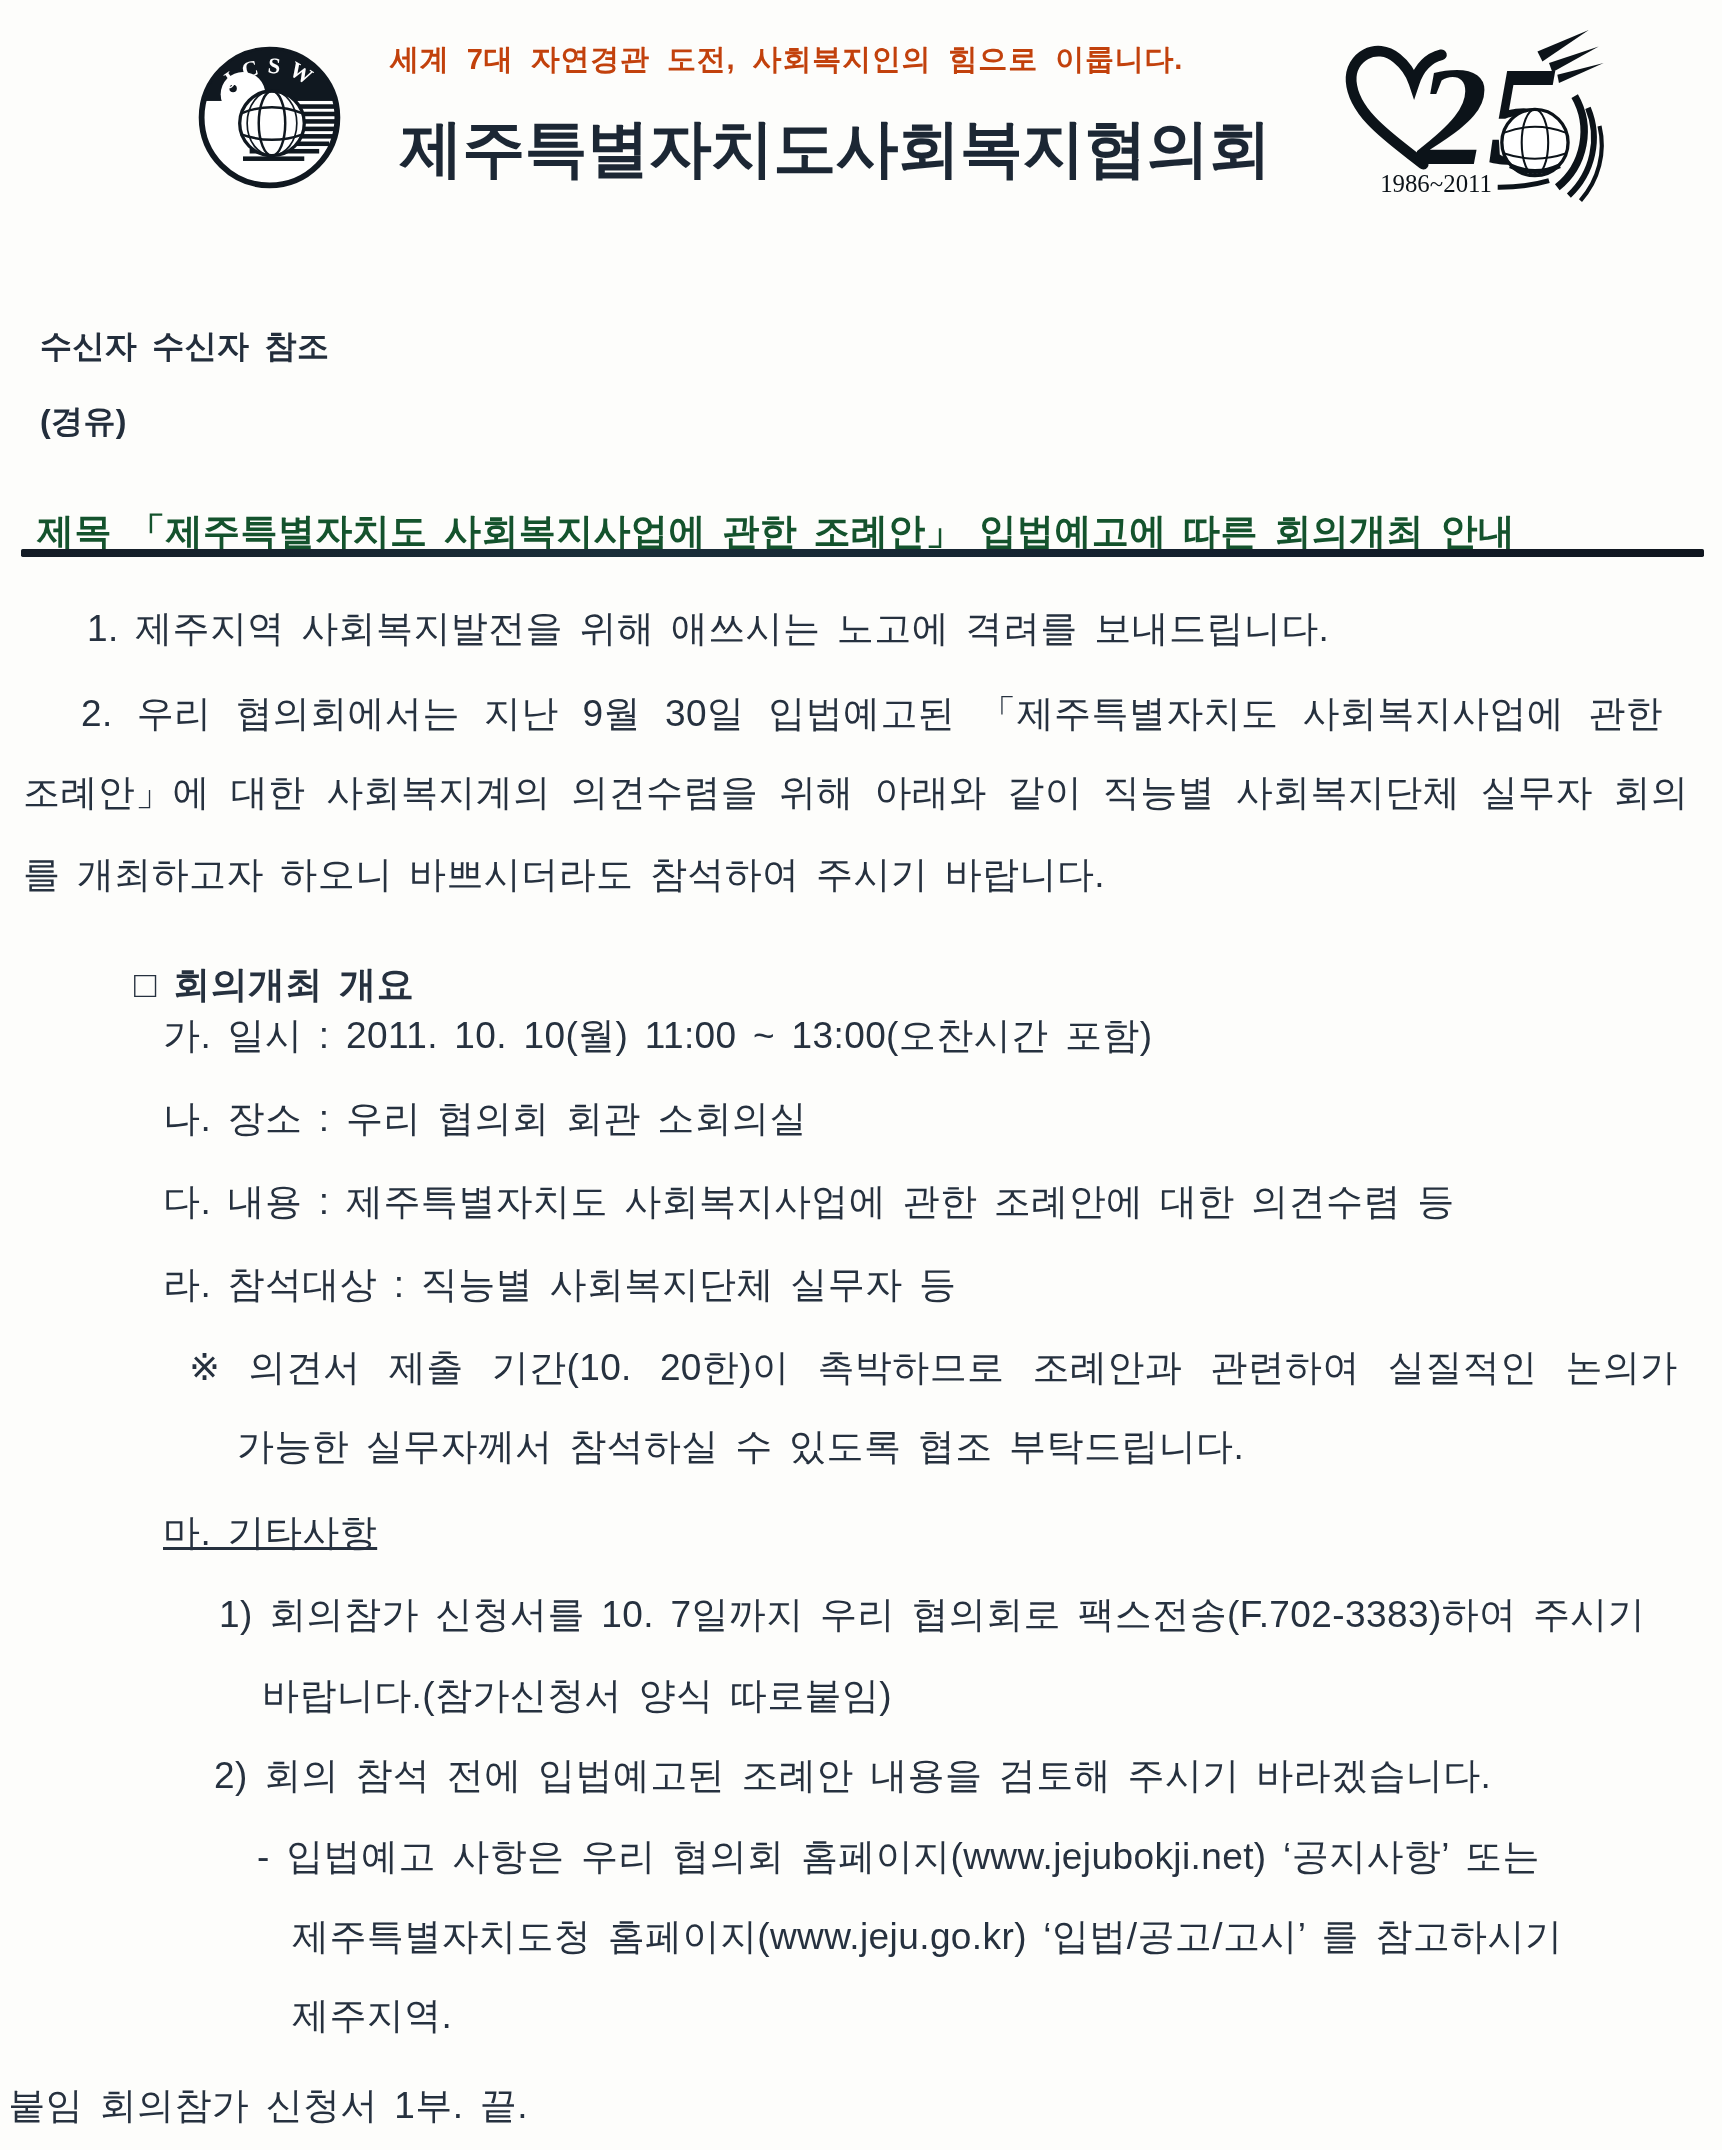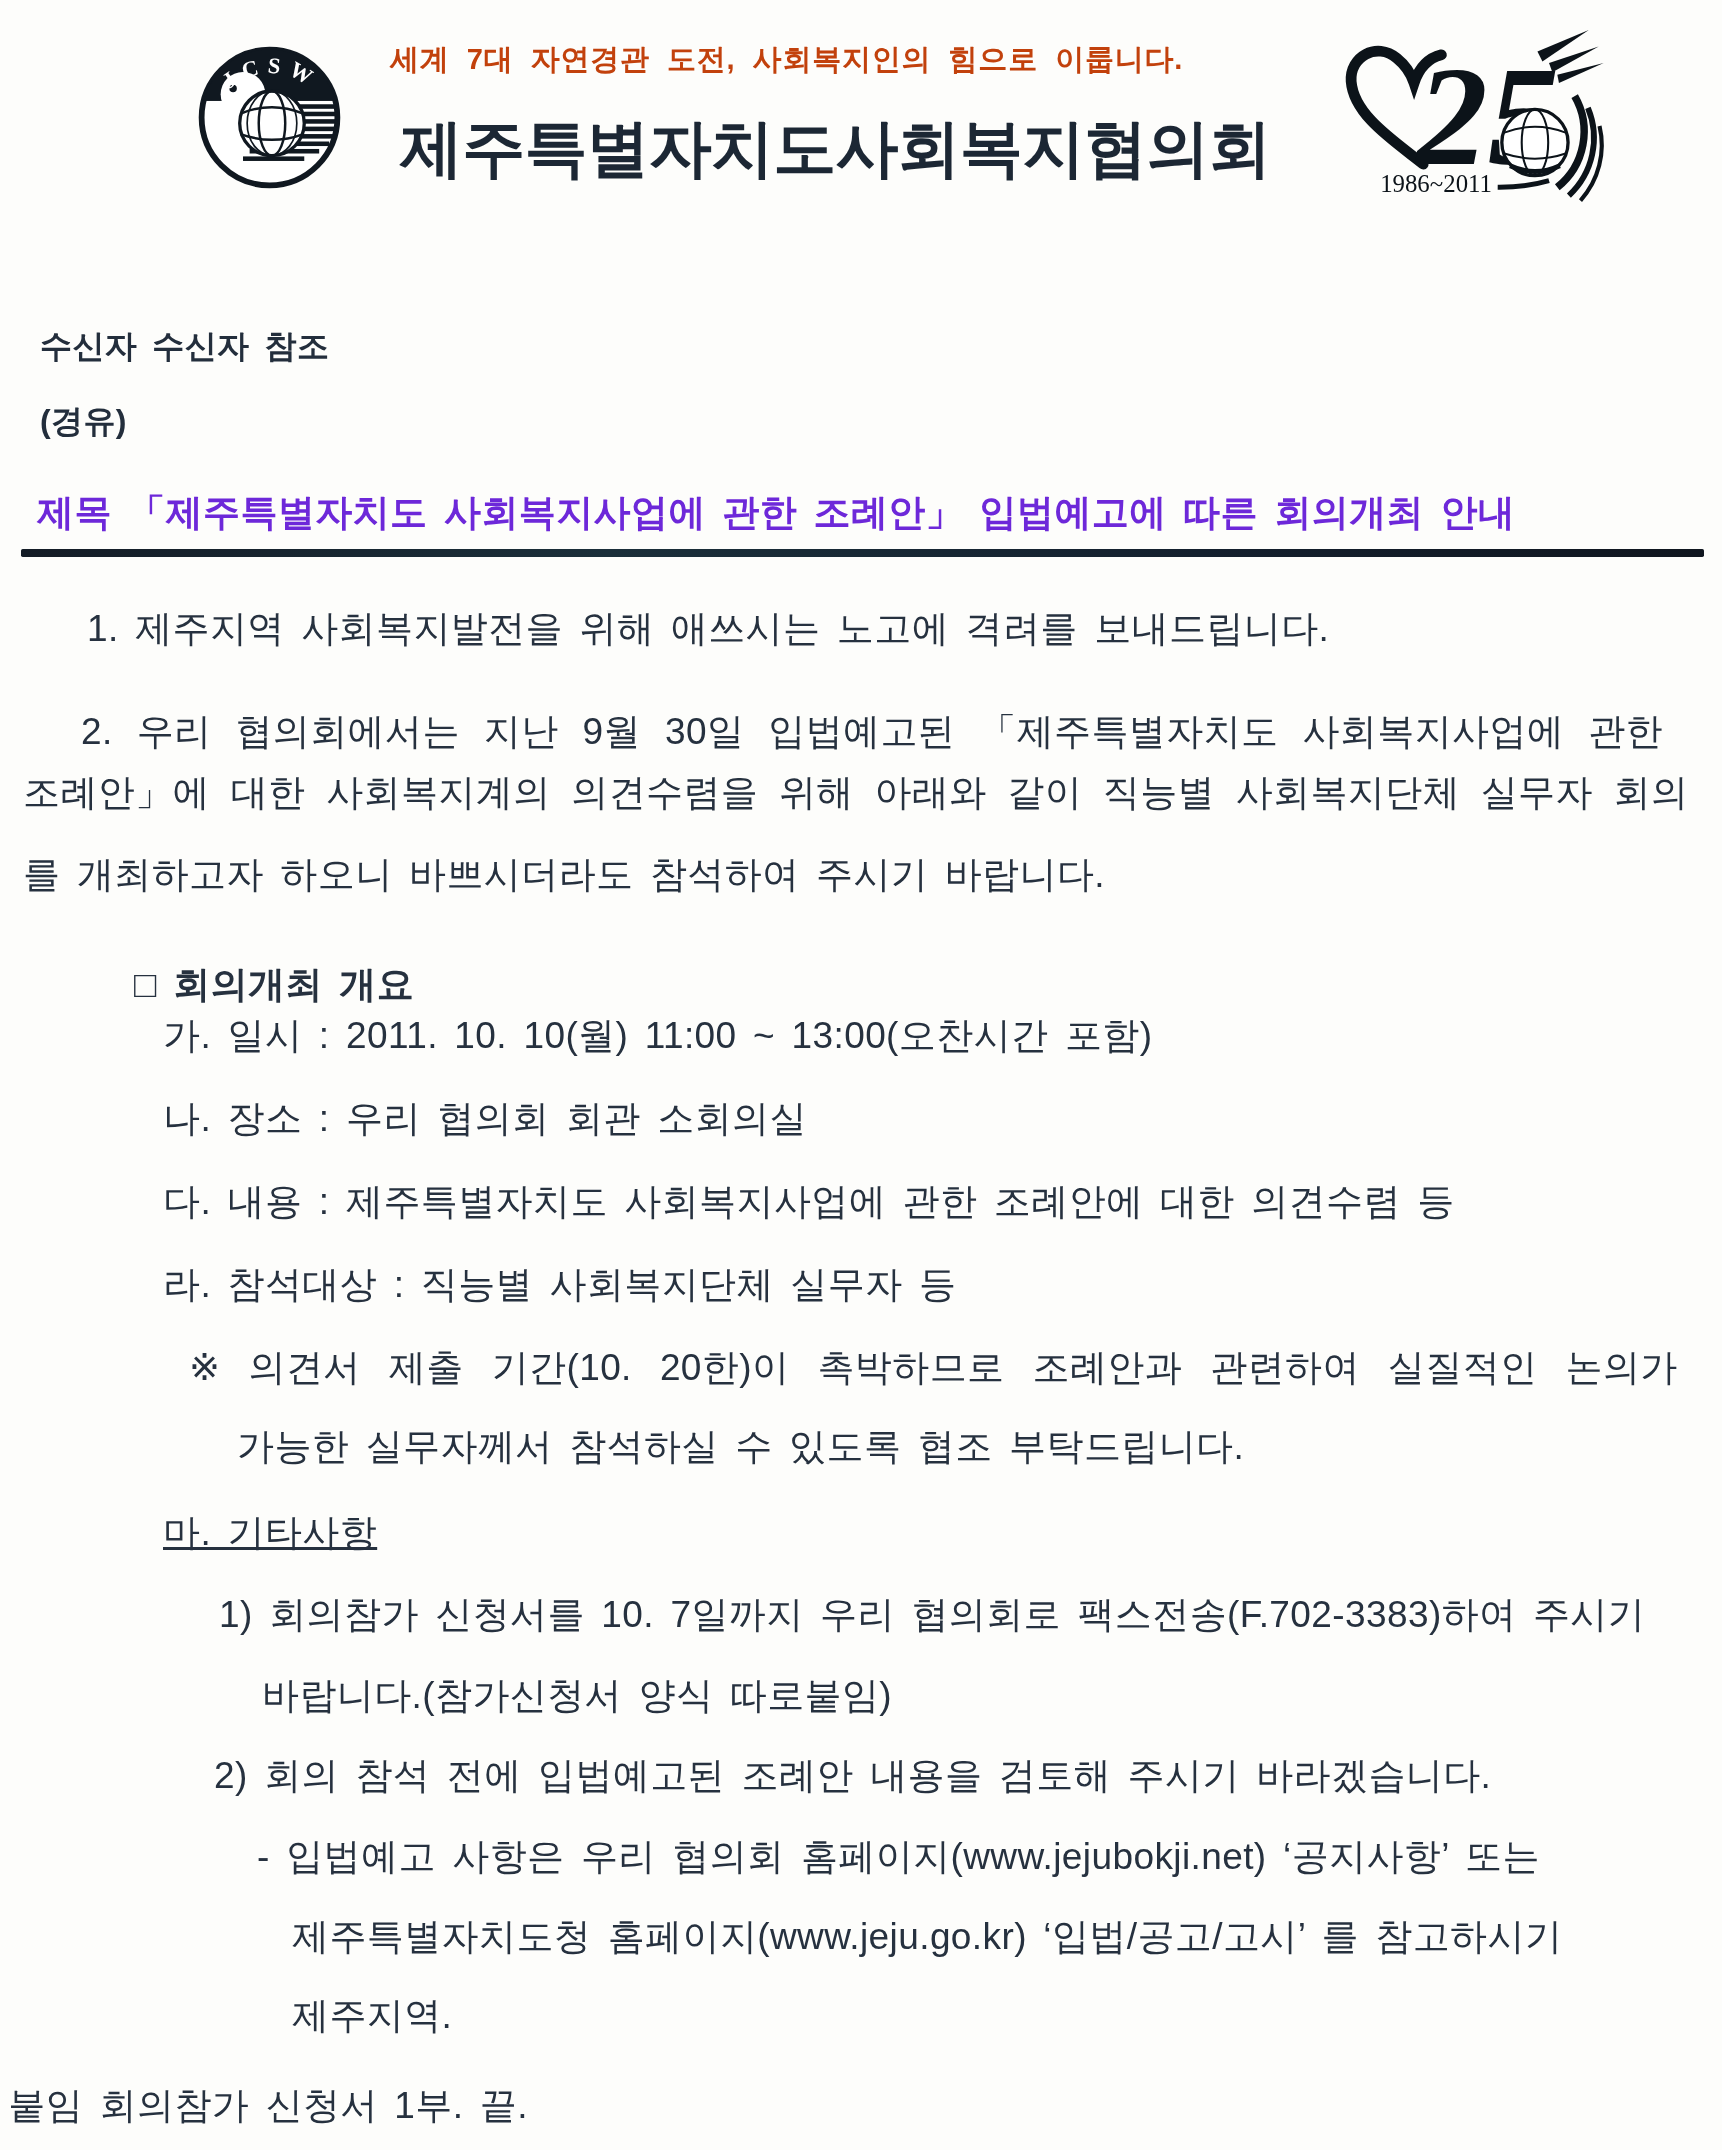--- a/index.html
+++ b/index.html
@@ -21,39 +21,39 @@
   .line {
     position: absolute;
     white-space: nowrap;
     font-size: 37px;
     font-weight: 500;
     letter-spacing: 0.4px;
     word-spacing: 5.8px;
     color: #26313f;
   }
   .bold { font-weight: 700; }
-  .ws-wide   { word-spacing: 13.3px; margin-top: 18px; }
+  .ws-wide   { word-spacing: 13.3px; }
   .ws-wider  { word-spacing: 17.4px; }
   .ws-med    { word-spacing: 10px; }
   .slogan {
     font-size: 29px;
     font-weight: 600;
     letter-spacing: 0.8px;
     word-spacing: 8.3px;
     color: #c2410c;
   }
   .org-name {
     font-size: 63px;
     font-weight: 800;
     letter-spacing: -0.8px;
     color: #1c2734;
   }
   .label-strong { font-weight: 800; }
   .head-line { font-size: 32px; font-weight: 600; color: #232e3c; }
-  .subject-line { font-size: 37px; font-weight: 700; color: #6d28d9; }
+  .subject-line { font-size: 37px; font-weight: 700; color: #14532d; margin-top: 19px; }
   .rule {
     position: absolute;
     left: 21px;
     top: 549px;
     width: 1683px;
     height: 7.5px;
     background: linear-gradient(90deg, #141c26, #1b2f3a 35%, #14202e 70%, #10161f);
     border-radius: 1.7px;
   }
   svg { display: block; }

